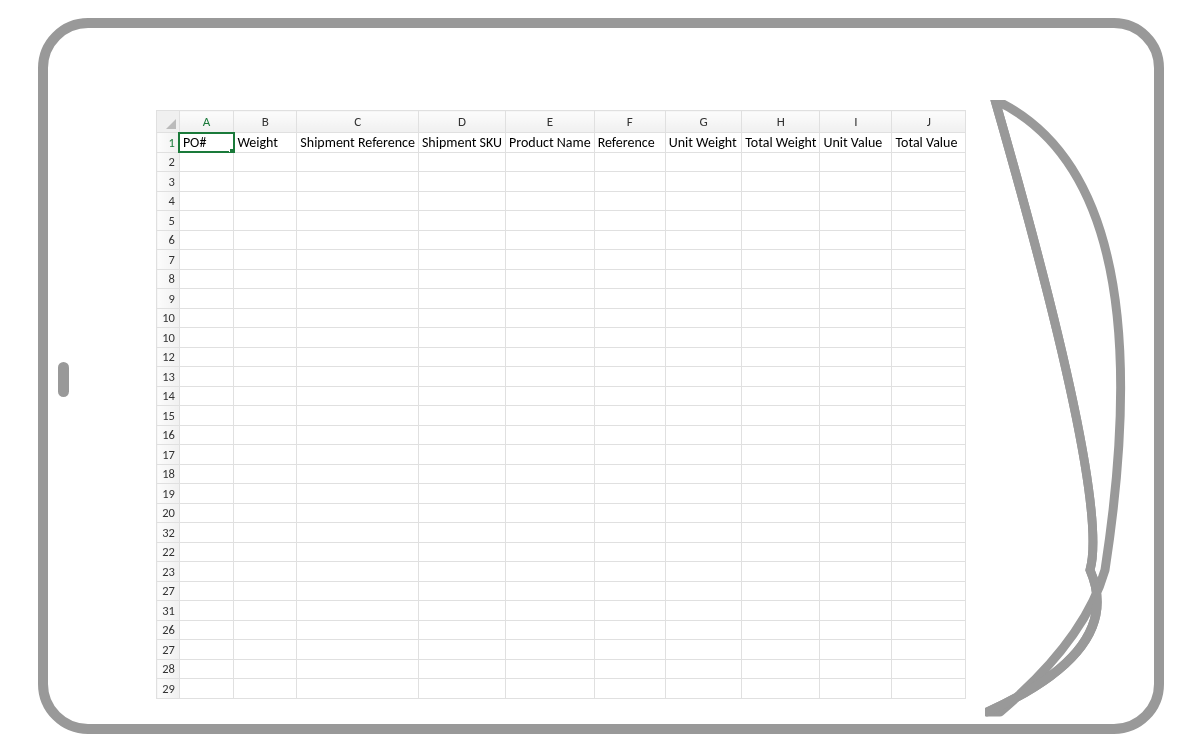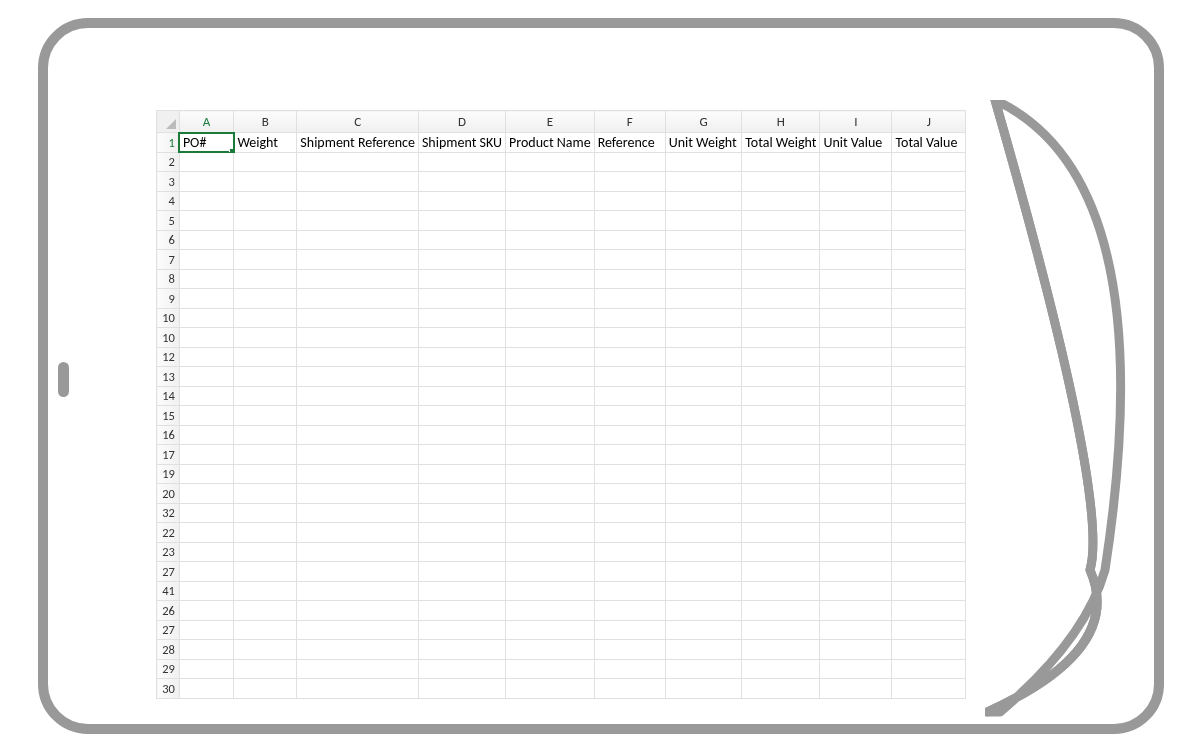--- a/index.html
+++ b/index.html
@@ -389,20 +389,33 @@
           <td class="col-C"></td>
           <td class="col-D"></td>
           <td class="col-E"></td>
           <td class="col-F"></td>
           <td class="col-G"></td>
           <td class="col-H"></td>
           <td class="col-I"></td>
           <td class="col-J"></td>
         </tr>
         <tr class="data-row">
+          <th class="row-header">18</th>
+          <td class="col-A"></td>
+          <td class="col-B"></td>
+          <td class="col-C"></td>
+          <td class="col-D"></td>
+          <td class="col-E"></td>
+          <td class="col-F"></td>
+          <td class="col-G"></td>
+          <td class="col-H"></td>
+          <td class="col-I"></td>
+          <td class="col-J"></td>
+        </tr>
+        <tr class="data-row">
           <th class="row-header">19</th>
           <td class="col-A"></td>
           <td class="col-B"></td>
           <td class="col-C"></td>
           <td class="col-D"></td>
           <td class="col-E"></td>
           <td class="col-F"></td>
           <td class="col-G"></td>
           <td class="col-H"></td>
           <td class="col-I"></td>
@@ -467,21 +480,21 @@
           <td class="col-C"></td>
           <td class="col-D"></td>
           <td class="col-E"></td>
           <td class="col-F"></td>
           <td class="col-G"></td>
           <td class="col-H"></td>
           <td class="col-I"></td>
           <td class="col-J"></td>
         </tr>
         <tr class="data-row">
-          <th class="row-header">41</th>
+          <th class="row-header">31</th>
           <td class="col-A"></td>
           <td class="col-B"></td>
           <td class="col-C"></td>
           <td class="col-D"></td>
           <td class="col-E"></td>
           <td class="col-F"></td>
           <td class="col-G"></td>
           <td class="col-H"></td>
           <td class="col-I"></td>
           <td class="col-J"></td>

